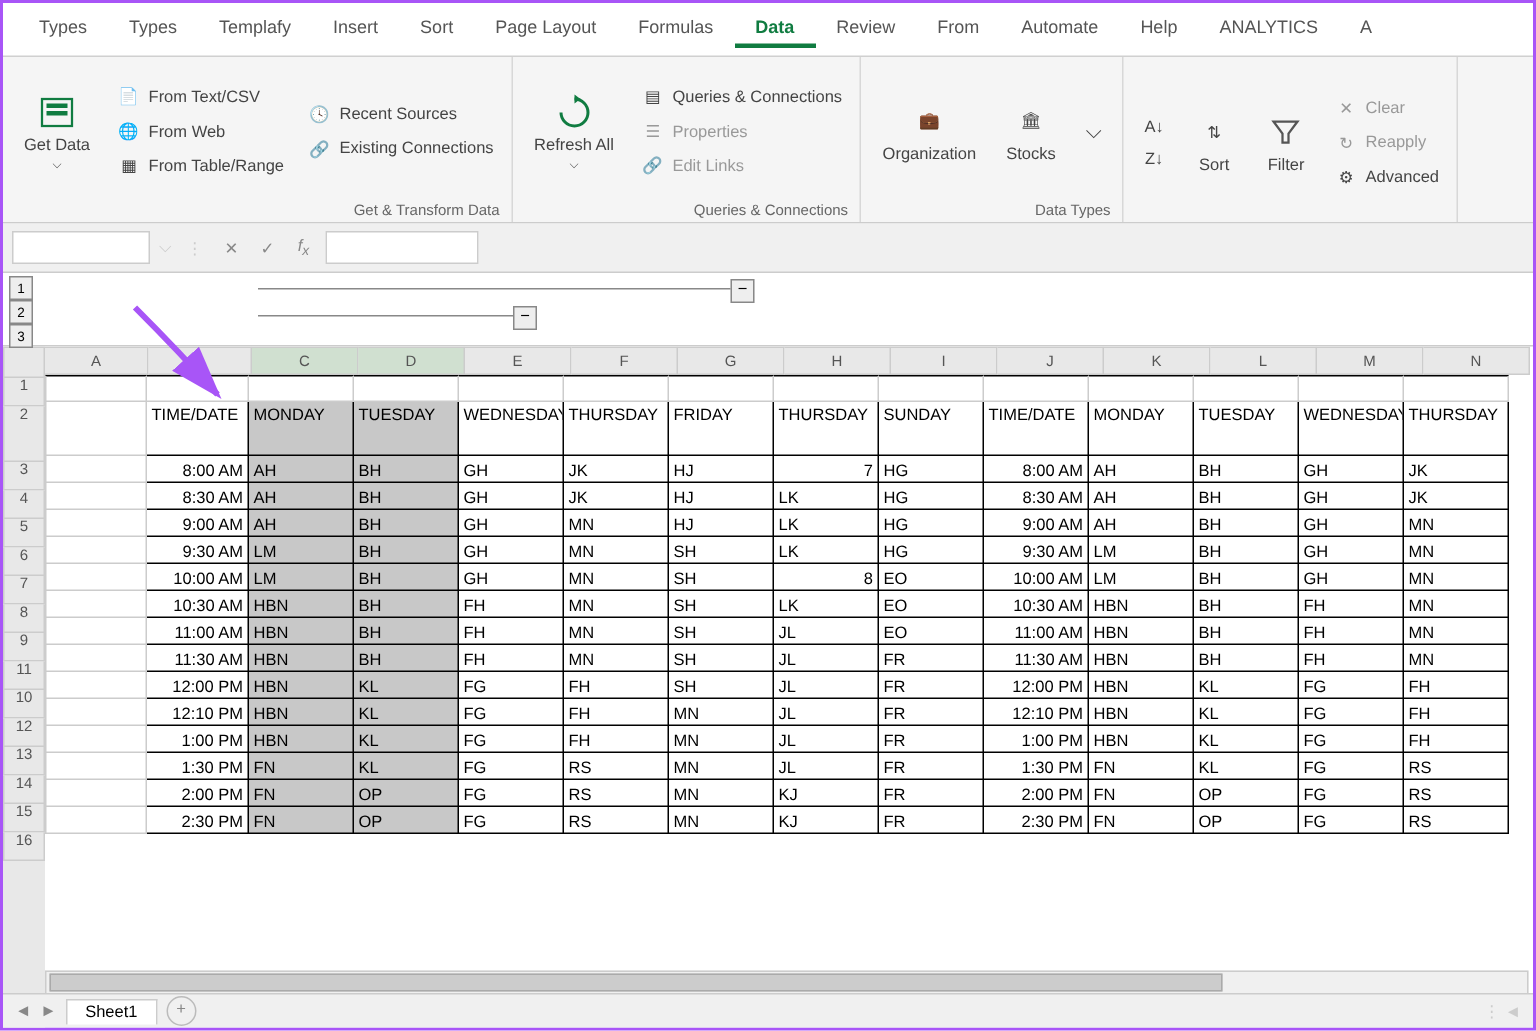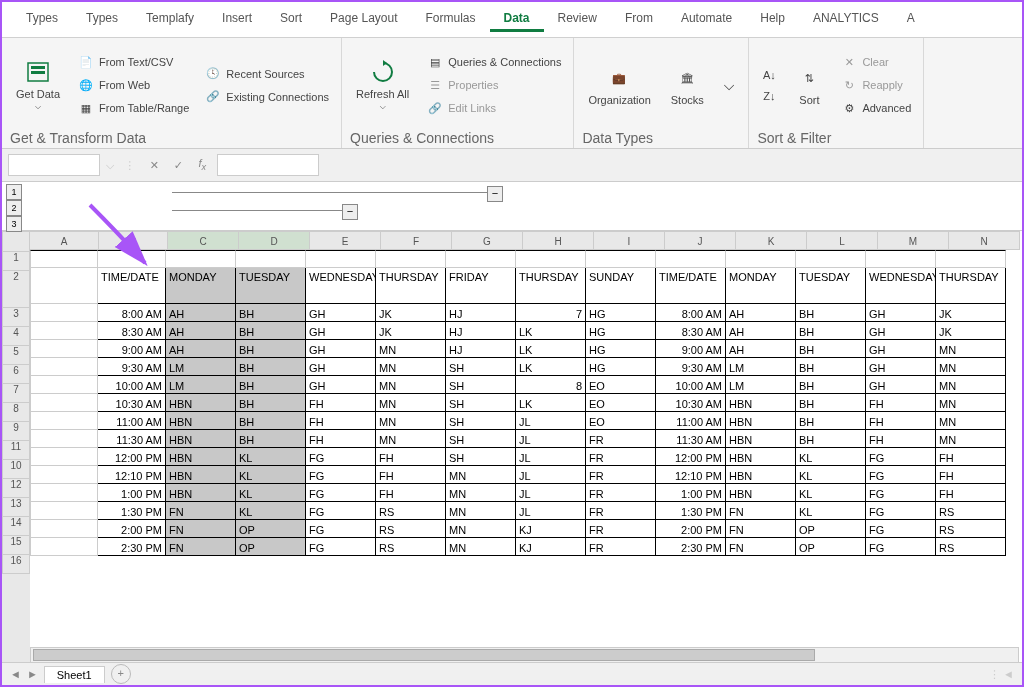--- a/index.html
+++ b/index.html
@@ -1,21 +1,21 @@
 <!DOCTYPE html>
 <html><head>
 <meta charset="utf-8">
 <style>
 body{margin:0;font-family:"Segoe UI",Arial,sans-serif;font-size:11px;background:#fff;overflow:hidden;width:1024px;height:687px;border:2px solid #a855f7;box-sizing:border-box}
 .tabs{display:flex;padding:5px 10px;gap:0;border-bottom:1px solid #d0d0d0;background:#fff}
 .tab{padding:4px 14px;color:#555;cursor:pointer;font-size:12px}
 .tab.active{color:#107c41;font-weight:600;border-bottom:3px solid #107c41}
 .ribbon{display:flex;background:#f5f5f5;border-bottom:1px solid #ccc;height:110px}
 .group{border-right:1px solid #d8d8d8;padding:4px 8px 0;display:flex;flex-direction:column}
-.glabel{text-align:left;color:#666;font-size:14px;padding:2px 0}
+.glabel{text-align:right;color:#666;font-size:10px;padding:2px 0}
 .gbody{display:flex;gap:8px;flex:1}
 .vbtn{display:flex;flex-direction:column;align-items:center;justify-content:center;padding:4px 6px;cursor:pointer;color:#444;gap:2px;font-size:11px;text-align:center}
 .vbtn .ic{width:28px;height:28px;display:flex;align-items:center;justify-content:center}
 .hbtn{display:flex;align-items:center;gap:5px;padding:2px 4px;cursor:pointer;color:#444;font-size:11px}
 .hbtn .ic{width:16px;height:16px;display:flex;align-items:center;justify-content:center}
 .stack{display:flex;flex-direction:column;gap:3px;justify-content:center}
 .dim{color:#999}
 .fbar{display:flex;align-items:center;background:#f0f0f0;border-bottom:1px solid #ccc;height:26px;padding:3px 6px;gap:6px}
 .namebox{width:90px;height:20px;background:#fff;border:1px solid #ccc}
 .fxbtn{width:18px;height:18px;display:flex;align-items:center;justify-content:center;color:#888}
@@ -166,36 +166,43 @@
             <span class="ic">A↓</span>
           </div>
         <div class="hbtn">
             <span class="ic">Z↓</span>
           </div>
       </div>
       <div class="vbtn">
           <span class="ic">⇅</span>
           <span>Sort</span>
         </div>
+      <div class="vbtn">
+          <span class="ic">
+            <svg width="22" height="22">
+              <path d="M3 4 L19 4 L13 12 L13 18 L9 18 L9 12 Z" fill="none" stroke="#555" stroke-width="1.5"></path>
+            </svg>
+          </span>
+          <span>Filter</span>
+        </div>
       <div class="stack">
         <div class="hbtn dim">
             <span class="ic">✕</span>
             <span>Clear</span>
           </div>
         <div class="hbtn dim">
             <span class="ic">↻</span>
             <span>Reapply</span>
           </div>
         <div class="hbtn">
             <span class="ic">⚙</span>
             <span>Advanced</span>
           </div>
       </div>
     </div>
-    <div class="glabel">Sort &amp; Filter</div>
   </div>
 </div>
 
 <div class="fbar">
   <div class="namebox"></div>
   <span style="color:#ccc">⌵</span>
   <span style="color:#ccc;margin:0 4px">⋮</span>
   <span class="fxbtn">✕</span>
   <span class="fxbtn">✓</span>
   <span class="fxbtn">

